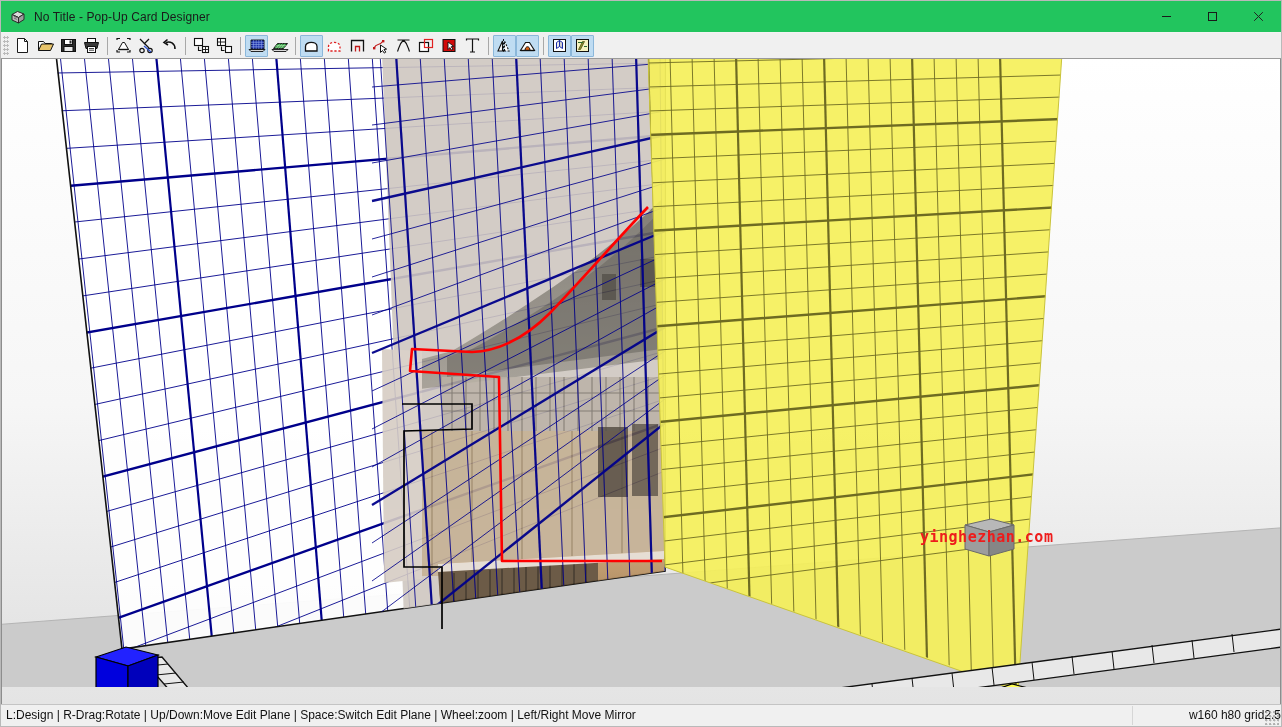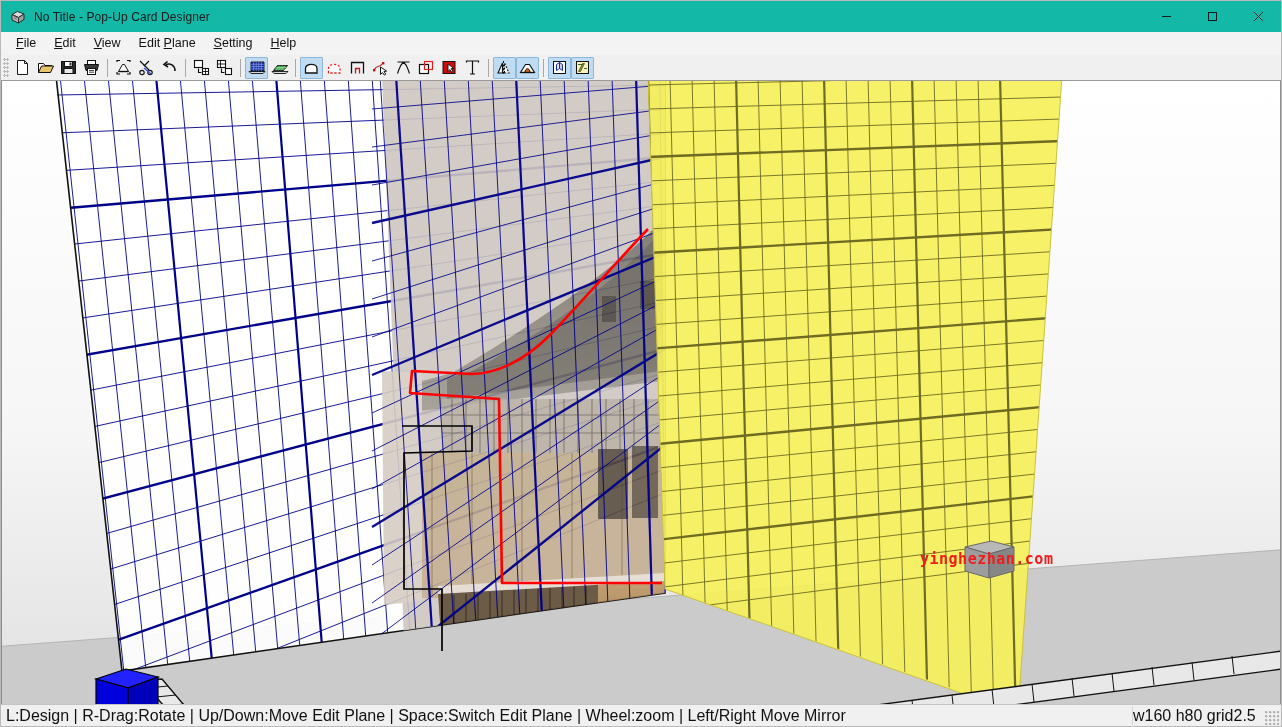--- a/index.html
+++ b/index.html
@@ -13,21 +13,21 @@
     position:relative;width:1282px;height:727px;
     background:#f3f3f3;
     border:1px solid #b9b9b9;
     box-sizing:border-box;
     display:flex;flex-direction:column;
   }
 
   
   .titlebar{
     height:31px;min-height:31px;
-    background:#14b8a6;
+    background:#22c55e;
     display:flex;align-items:center;
     position:relative;
     border-bottom:1px solid #f3f3f3;
   }
   .title-icon{
     width:16px;height:16px;margin-left:9px;margin-right:8px;
     position:relative;flex:0 0 auto;
   }
   .title-icon svg{display:block;}
   .title-text{
@@ -95,29 +95,29 @@
     position:absolute;inset:0;
     background:linear-gradient(to bottom,#ffffff 0%,#fdfdfd 35%,#eeeeee 72%,#e4e4e4 100%);
   }
   .canvas svg{position:absolute;left:0;top:0;display:block;}
 
   
   .statusbar{
     height:21px;min-height:21px;background:#f0f0f0;
     display:flex;align-items:center;
     border-top:1px solid #c4c4c4;
-    font-size:16px;color:#111;position:relative;
+    font-size:12px;color:#111;position:relative;
   }
   .status-left{
     padding-left:5px;white-space:nowrap;flex:1 1 auto;
     border-right:1px solid #d6d6d6;height:19px;line-height:19px;
   }
   .status-right{
-    width:148px;height:19px;line-height:19px;
-    padding-right:20px;white-space:nowrap;box-sizing:border-box;
+    width:148px;height:19px;line-height:19px;text-align:right;
+    white-space:nowrap;box-sizing:border-box;
   }
   .resize-grip{
     position:absolute;right:2px;bottom:1px;width:14px;height:14px;
     background-image:radial-gradient(circle at 1.3px 1.3px,#9a9a9a 1.1px,transparent 1.3px);
     background-size:4px 4px;opacity:.75;
   }
 </style>
 </head>
 <body>
 
@@ -148,28 +148,20 @@
       </div>
       <div class="win-btn close">
         <svg width="11" height="11" viewBox="0 0 11 11">
             <line x1="1.2" y1="1.2" x2="9.8" y2="9.8" stroke="currentColor" stroke-width="1"></line>
             <line x1="9.8" y1="1.2" x2="1.2" y2="9.8" stroke="currentColor" stroke-width="1"></line>
           </svg>
       </div>
     </div>
   </div>
 
-  <div class="menubar">
-    <div class="menu-item"><u>F</u>ile</div>
-    <div class="menu-item"><u>E</u>dit</div>
-    <div class="menu-item"><u>V</u>iew</div>
-    <div class="menu-item">Edit <u>P</u>lane</div>
-    <div class="menu-item"><u>S</u>etting</div>
-    <div class="menu-item"><u>H</u>elp</div>
-  </div>
 
   <div class="toolbar">
     <div class="grip"></div>
 
     <div class="tb-btn">
       <svg width="17" height="17" viewBox="0 0 17 17">
           <path d="M3.5 1.5 h7 l3 3 v11 h-10 z" fill="#fff" stroke="#1a1a1a" stroke-width="1"></path>
           <path d="M10.5 1.5 v3 h3" fill="none" stroke="#1a1a1a" stroke-width="1"></path>
         </svg>
     </div>

